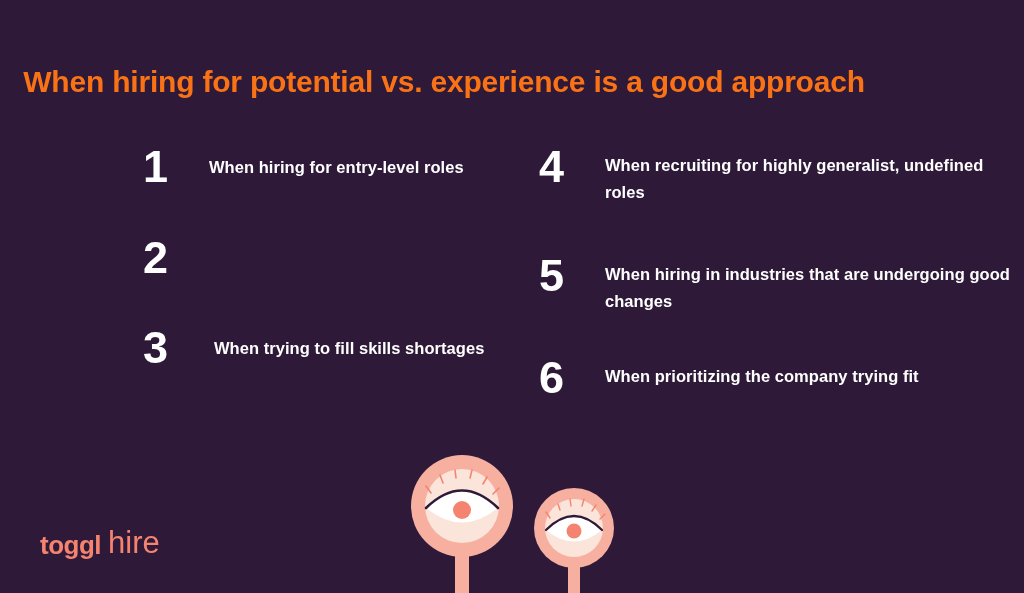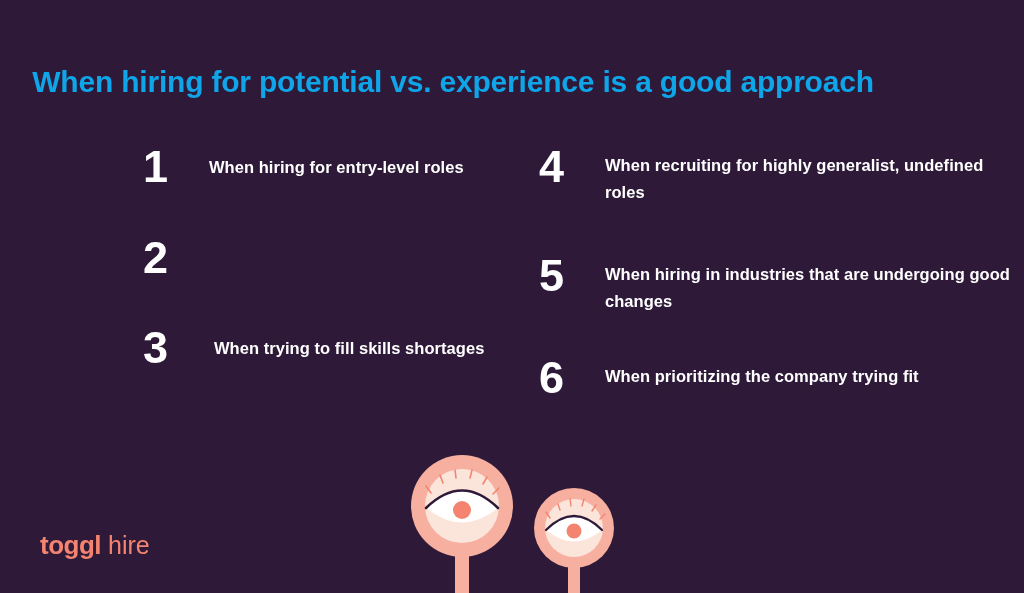--- a/index.html
+++ b/index.html
@@ -21,26 +21,26 @@
     width: 1024px;
     height: 593px;
     background: #2E1A38;
     overflow: hidden;
   }
 
   
   .title {
     position: absolute;
     top: 64px;
-    left: 13px;
+    left: 4px;
     width: 880px;
     text-align: center;
     font-size: 30px;
     font-weight: bold;
-    color: #0ea5e9;
+    color: #f97316;
     letter-spacing: -0.2px;
     line-height: 1.2;
   }
 
   
   .columns {
     position: absolute;
     top: 146px;
     left: 0;
     width: 1024px;
@@ -90,31 +90,31 @@
 
   
   .column-right .item-text { padding-top: 6px; }
 
   
   .logo {
     position: absolute;
     left: 40px;
     bottom: 32px;
     display: flex;
-    align-items: center;
+    align-items: flex-end;
     gap: 7px;
   }
   .logo-toggl {
     font-size: 26px;
     font-weight: bold;
     color: #F4846F;
     letter-spacing: -0.5px;
   }
   .logo-hire {
-    font-size: 25px;
+    font-size: 31px;
     font-weight: normal;
     color: #F4846F;
     letter-spacing: 0px;
   }
 
   
   .eyes {
     position: absolute;
     left: 0;
     bottom: 0;

